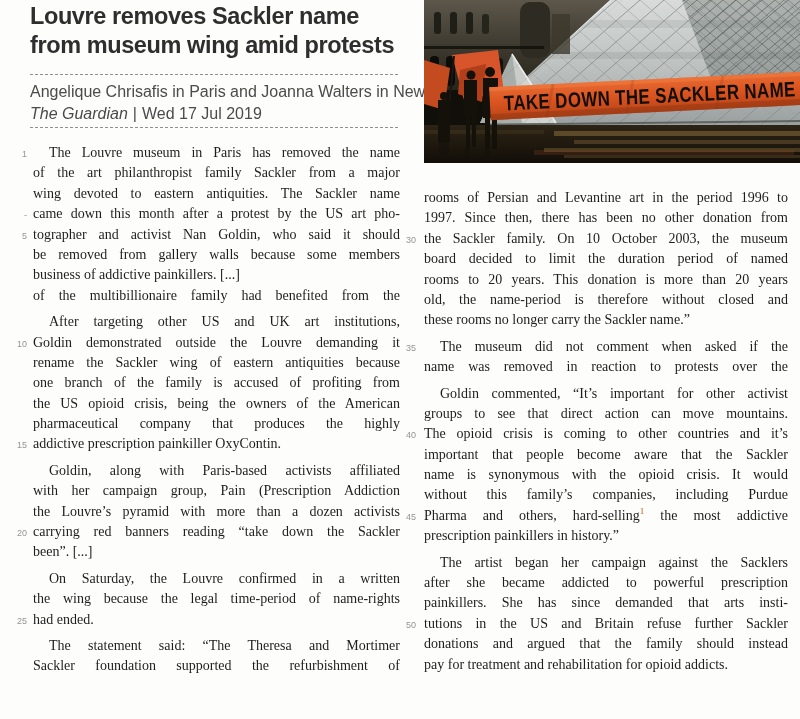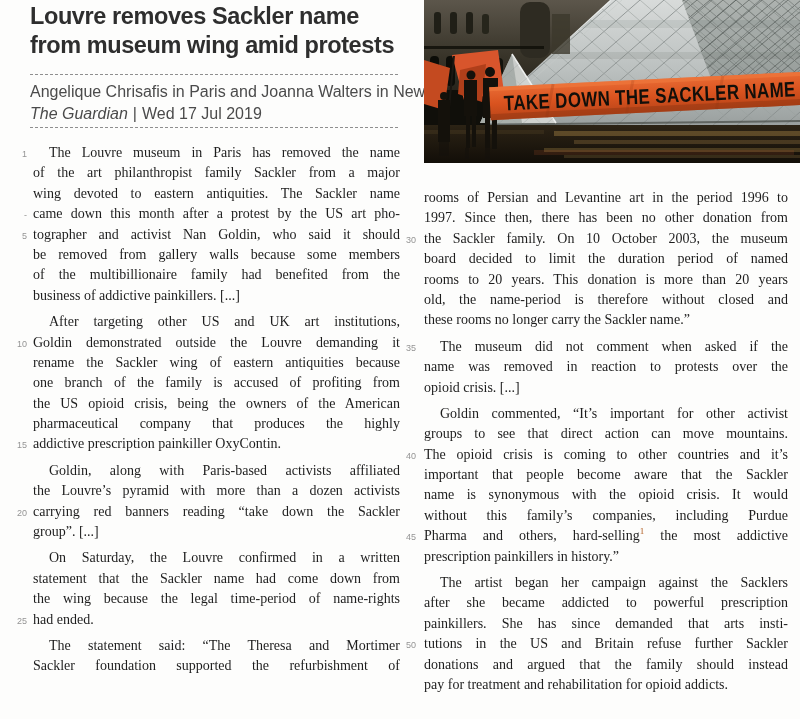--- a/index.html
+++ b/index.html
@@ -195,25 +195,25 @@
         <div class="lrow">
           <span class="gut">5</span>
           <div class="ltxt">tographer and activist Nan Goldin, who said it should</div>
         </div>
         <div class="lrow">
           <span class="gut"></span>
           <div class="ltxt">be removed from gallery walls because some members</div>
         </div>
         <div class="lrow">
           <span class="gut"></span>
+          <div class="ltxt last">business of addictive painkillers. [...]</div>
+        </div>
+        <div class="lrow">
+          <span class="gut"></span>
           <div class="ltxt">of the multibillionaire family had benefited from the</div>
-        </div>
-        <div class="lrow">
-          <span class="gut"></span>
-          <div class="ltxt last">business of addictive painkillers. [...]</div>
         </div>
       </div>
       <div class="para">
         <div class="lrow">
           <span class="gut"></span>
           <div class="ltxt ind">After targeting other US and UK art institutions,</div>
         </div>
         <div class="lrow">
           <span class="gut">10</span>
           <div class="ltxt">Goldin demonstrated outside the Louvre demanding it</div>
@@ -239,39 +239,39 @@
           <div class="ltxt last">addictive prescription painkiller OxyContin.</div>
         </div>
       </div>
       <div class="para">
         <div class="lrow">
           <span class="gut"></span>
           <div class="ltxt ind">Goldin, along with Paris-based activists affiliated</div>
         </div>
         <div class="lrow">
           <span class="gut"></span>
+          <div class="ltxt">with her campaign group, Pain (Prescription Addiction</div>
+        </div>
+        <div class="lrow">
+          <span class="gut"></span>
           <div class="ltxt">the Louvre’s pyramid with more than a dozen activists</div>
         </div>
         <div class="lrow">
           <span class="gut">20</span>
           <div class="ltxt">carrying red banners reading “take down the Sackler</div>
         </div>
         <div class="lrow">
           <span class="gut"></span>
-          <div class="ltxt last">group”. [...]</div>
+          <div class="ltxt last">been”. [...]</div>
         </div>
       </div>
       <div class="para">
         <div class="lrow">
           <span class="gut"></span>
           <div class="ltxt ind">On Saturday, the Louvre confirmed in a written</div>
-        </div>
-        <div class="lrow">
-          <span class="gut"></span>
-          <div class="ltxt">statement that the Sackler name had come down from</div>
         </div>
         <div class="lrow">
           <span class="gut"></span>
           <div class="ltxt">the wing because the legal time-period of name-rights</div>
         </div>
         <div class="lrow">
           <span class="gut">25</span>
           <div class="ltxt last">had ended.</div>
         </div>
       </div>
@@ -319,24 +319,20 @@
       </div>
       <div class="para">
         <div class="lrow">
           <span class="gut">35</span>
           <div class="ltxt ind">The museum did not comment when asked if the</div>
         </div>
         <div class="lrow">
           <span class="gut"></span>
           <div class="ltxt">name was removed in reaction to protests over the</div>
         </div>
-        <div class="lrow">
-          <span class="gut"></span>
-          <div class="ltxt last">opioid crisis. [...]</div>
-        </div>
       </div>
       <div class="para">
         <div class="lrow">
           <span class="gut"></span>
           <div class="ltxt ind">Goldin commented, “It’s important for other activist</div>
         </div>
         <div class="lrow">
           <span class="gut"></span>
           <div class="ltxt">groups to see that direct action can move mountains.</div>
         </div>

